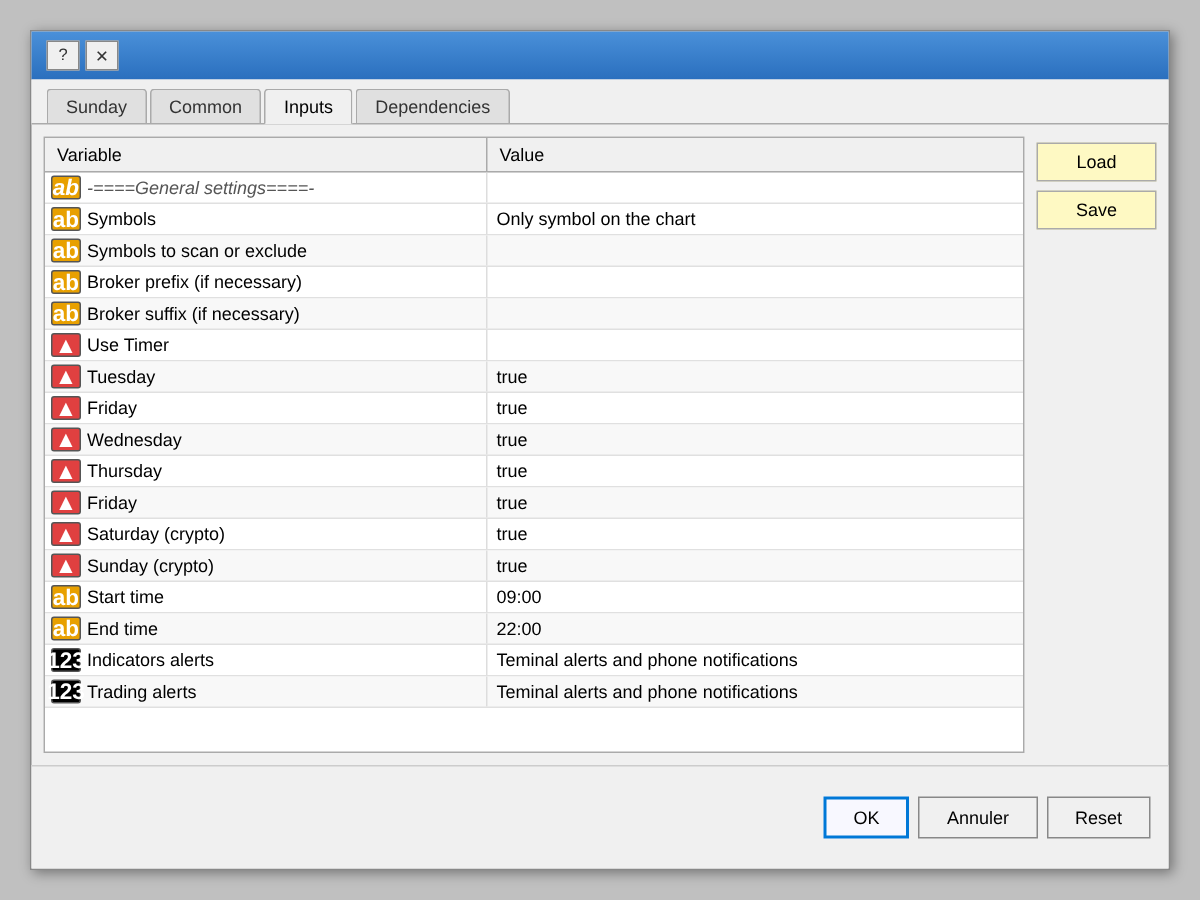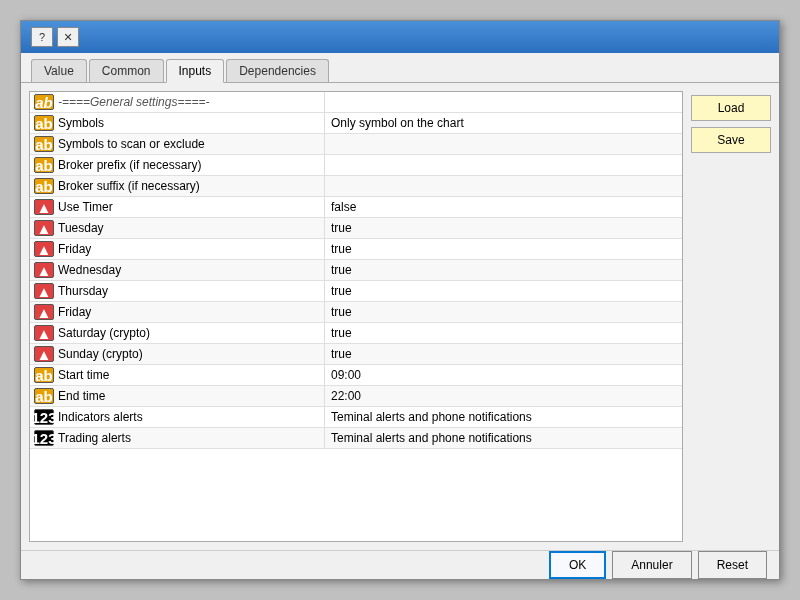--- a/index.html
+++ b/index.html
@@ -166,21 +166,21 @@
       padding: 5px 10px;
       background: #fef9c3;
       border: 1px solid #aaa;
       cursor: pointer;
       text-align: center;
       font-size: 12px;
     }
     .footer {
       display: flex;
       justify-content: flex-end;
-      padding: 0 12px;
+      padding: 20px 12px;
       gap: 6px;
       border-top: 1px solid #ccc;
       flex-shrink: 0;
       background: #f0f0f0;
     }
     .footer-btn {
       padding: 5px 18px;
       background: #f0f0f0;
       border: 1px solid #888;
       cursor: pointer;
@@ -197,28 +197,32 @@
 <div class="window">
 
   <div class="title-bar">
     <div class="title-bar-controls">
       <button class="title-btn">?</button>
       <button class="title-btn">✕</button>
     </div>
   </div>
 
   <div class="tab-bar">
-    <div class="tab">Value</div>
+    <div class="tab">Sunday</div>
     <div class="tab">Common</div>
     <div class="tab active">Inputs</div>
     <div class="tab">Dependencies</div>
   </div>
 
   <div class="content-area">
     <div class="table-container">
+      <div class="table-header">
+        <div class="col-variable">Variable</div>
+        <div class="col-value">Value</div>
+      </div>
       <div class="table-scroll">
 
       <div class="table-row">
       <div class="cell-variable general-header">
         <span class="type-badge badge-ab">ab</span>
         <span>-====General settings====-</span>
       </div>
       <div class="cell-value">
         <span></span>
       </div>
@@ -256,23 +260,20 @@
         <span>Broker suffix (if necessary)</span>
       </div>
       <div class="cell-value">
         <span></span>
       </div>
     </div>
           <div class="table-row">
       <div class="cell-variable">
         <span class="type-badge badge-arrow">▲</span>
         <span>Use Timer</span>
-      </div>
-      <div class="cell-value">
-        <span>false</span>
       </div>
     </div>
           <div class="table-row alt">
       <div class="cell-variable">
         <span class="type-badge badge-arrow">▲</span>
         <span>Tuesday</span>
       </div>
       <div class="cell-value">
         <span>true</span>
       </div>

